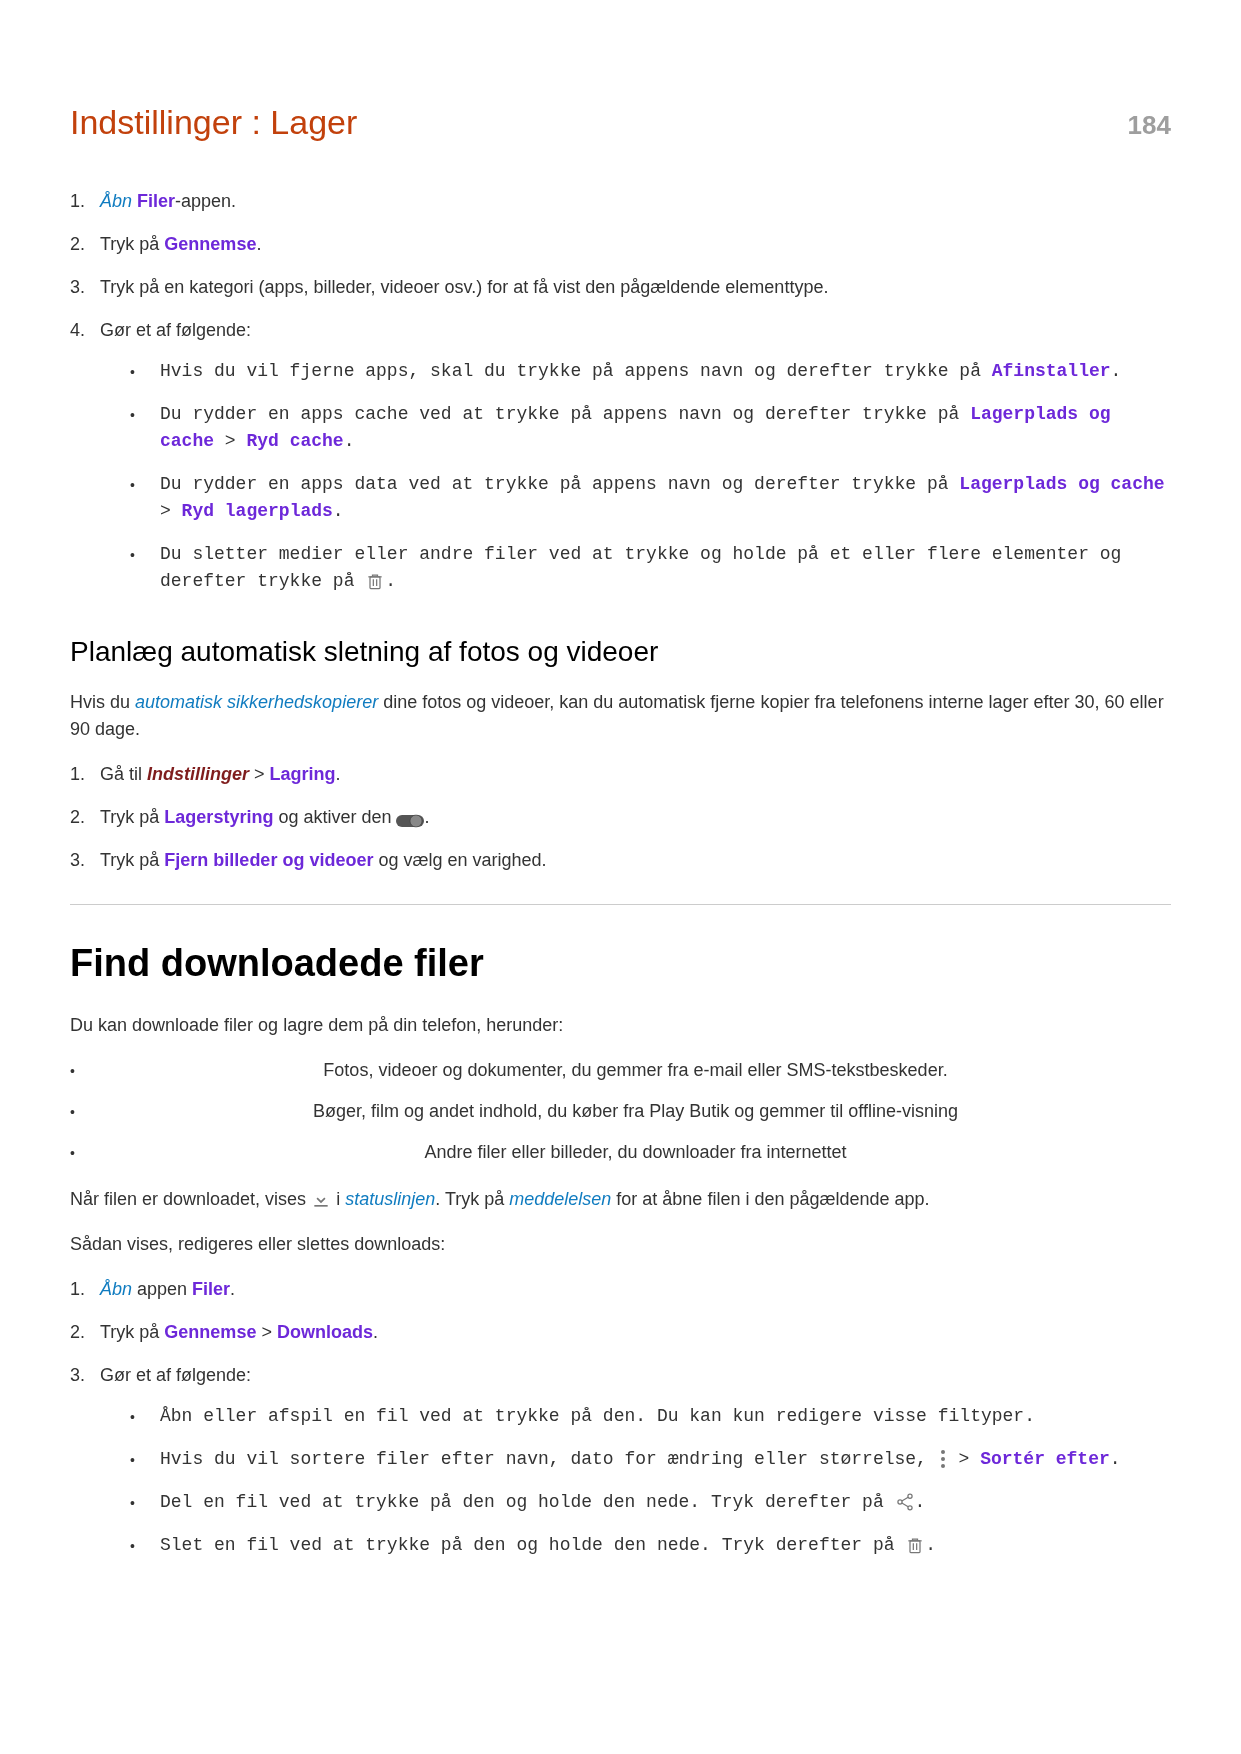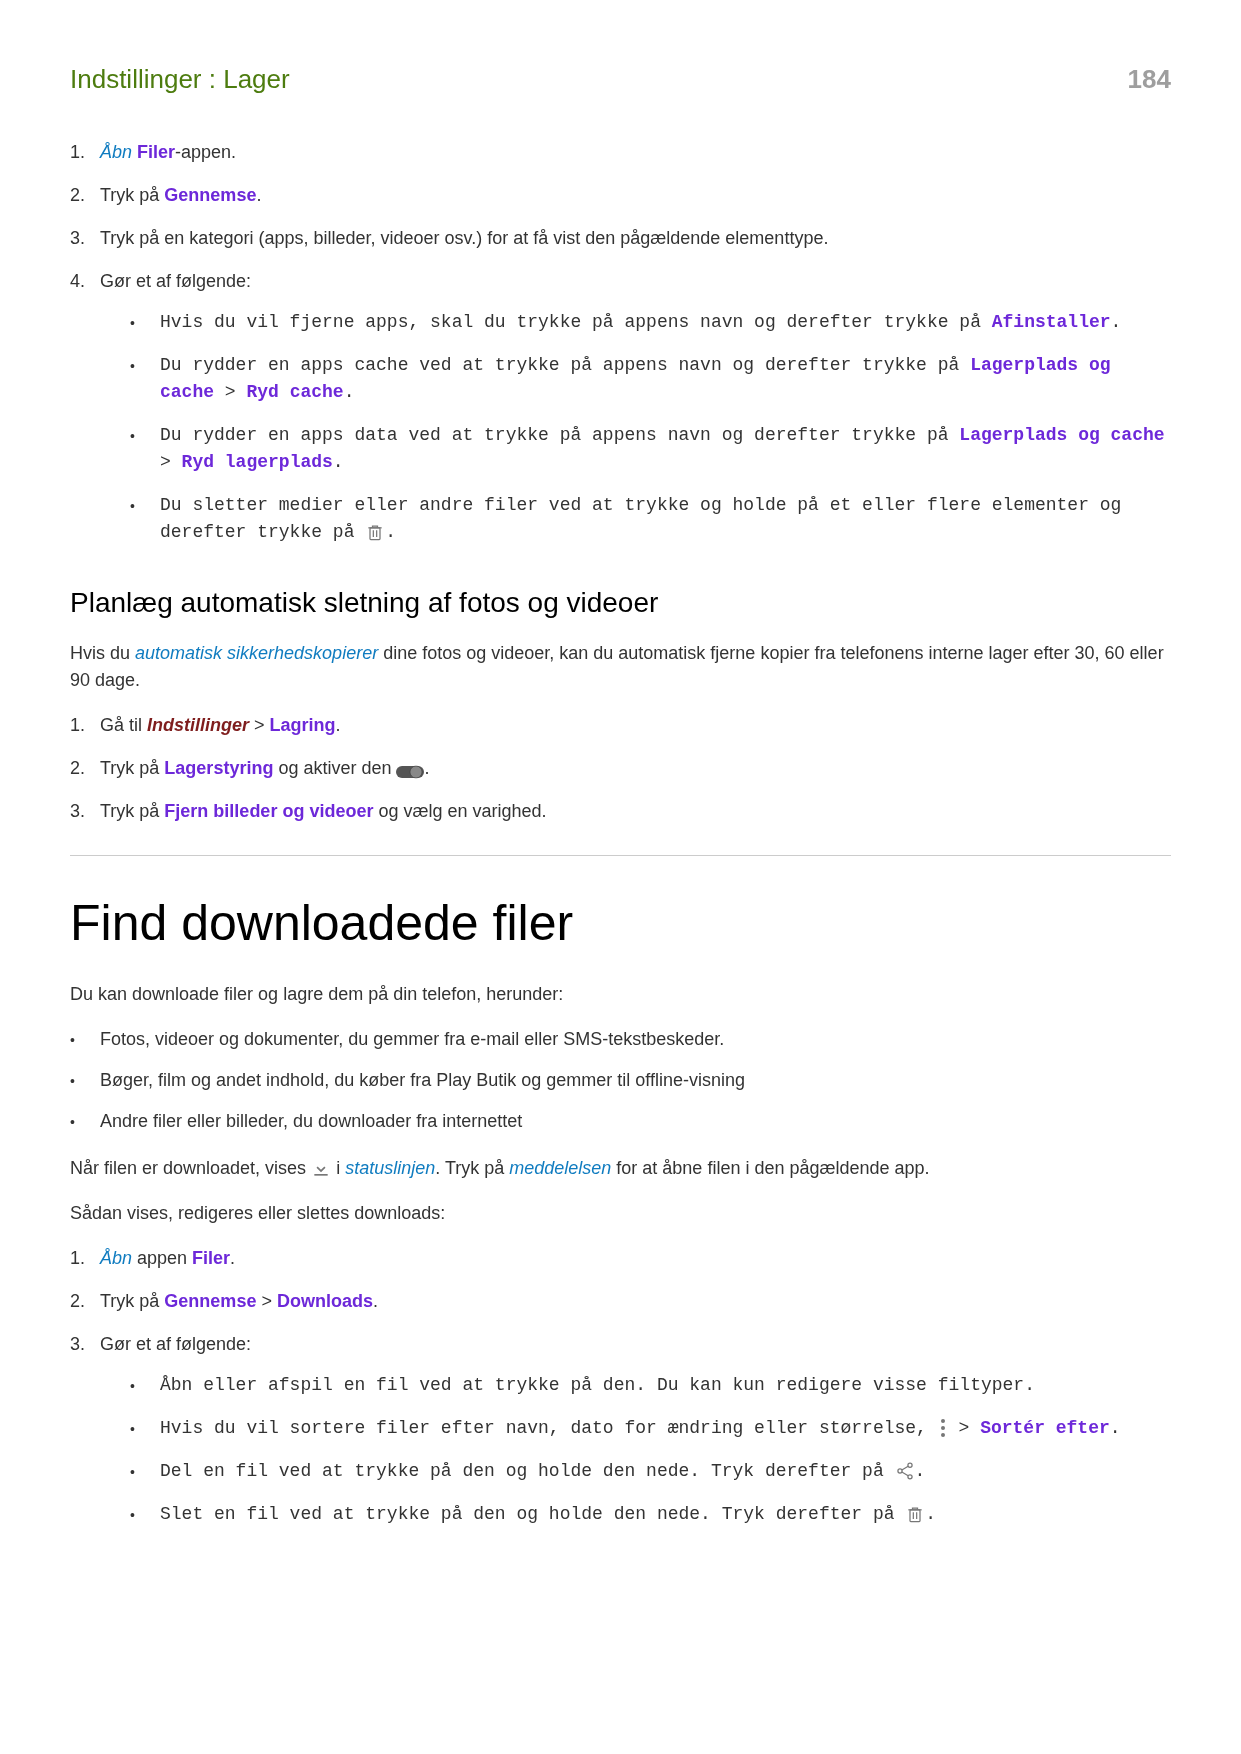--- a/index.html
+++ b/index.html
@@ -16,23 +16,24 @@
       font-size: 18px;
       line-height: 1.5;
     }
     .header {
       display: flex;
       justify-content: space-between;
       align-items: baseline;
       margin-bottom: 40px;
     }
     .header-title {
-      color: #4d7c0f;
-      font-size: 26px;
+      color: #c2410c;
+      font-size: 34px;
       font-weight: 400;
+      margin-top: 37px;
     }
     .page-number {
       color: #9e9e9e;
       font-size: 26px;
       font-weight: 700;
     }
     .link {
       color: #107cc0;
       font-style: italic;
     }
@@ -89,31 +90,32 @@
       margin-bottom: 14px;
     }
     ul.top-bullets > li > .dot {
       width: 30px;
       flex-shrink: 0;
       font-size: 14px;
       padding-top: 4px;
     }
     ul.top-bullets > li > .content {
       flex: 1;
+      text-align: center;
     }
     h2 {
       font-size: 28px;
       font-weight: 400;
       color: #000;
       margin-top: 20px;
       margin-bottom: 16px;
     }
     h1 {
-      font-size: 50px;
-      font-weight: 400;
+      font-size: 38px;
+      font-weight: 700;
       color: #000;
       margin-top: 30px;
       margin-bottom: 20px;
     }
     .para {
       margin-bottom: 18px;
     }
     hr.divider {
       border: none;
       border-top: 1px solid #ccc;

